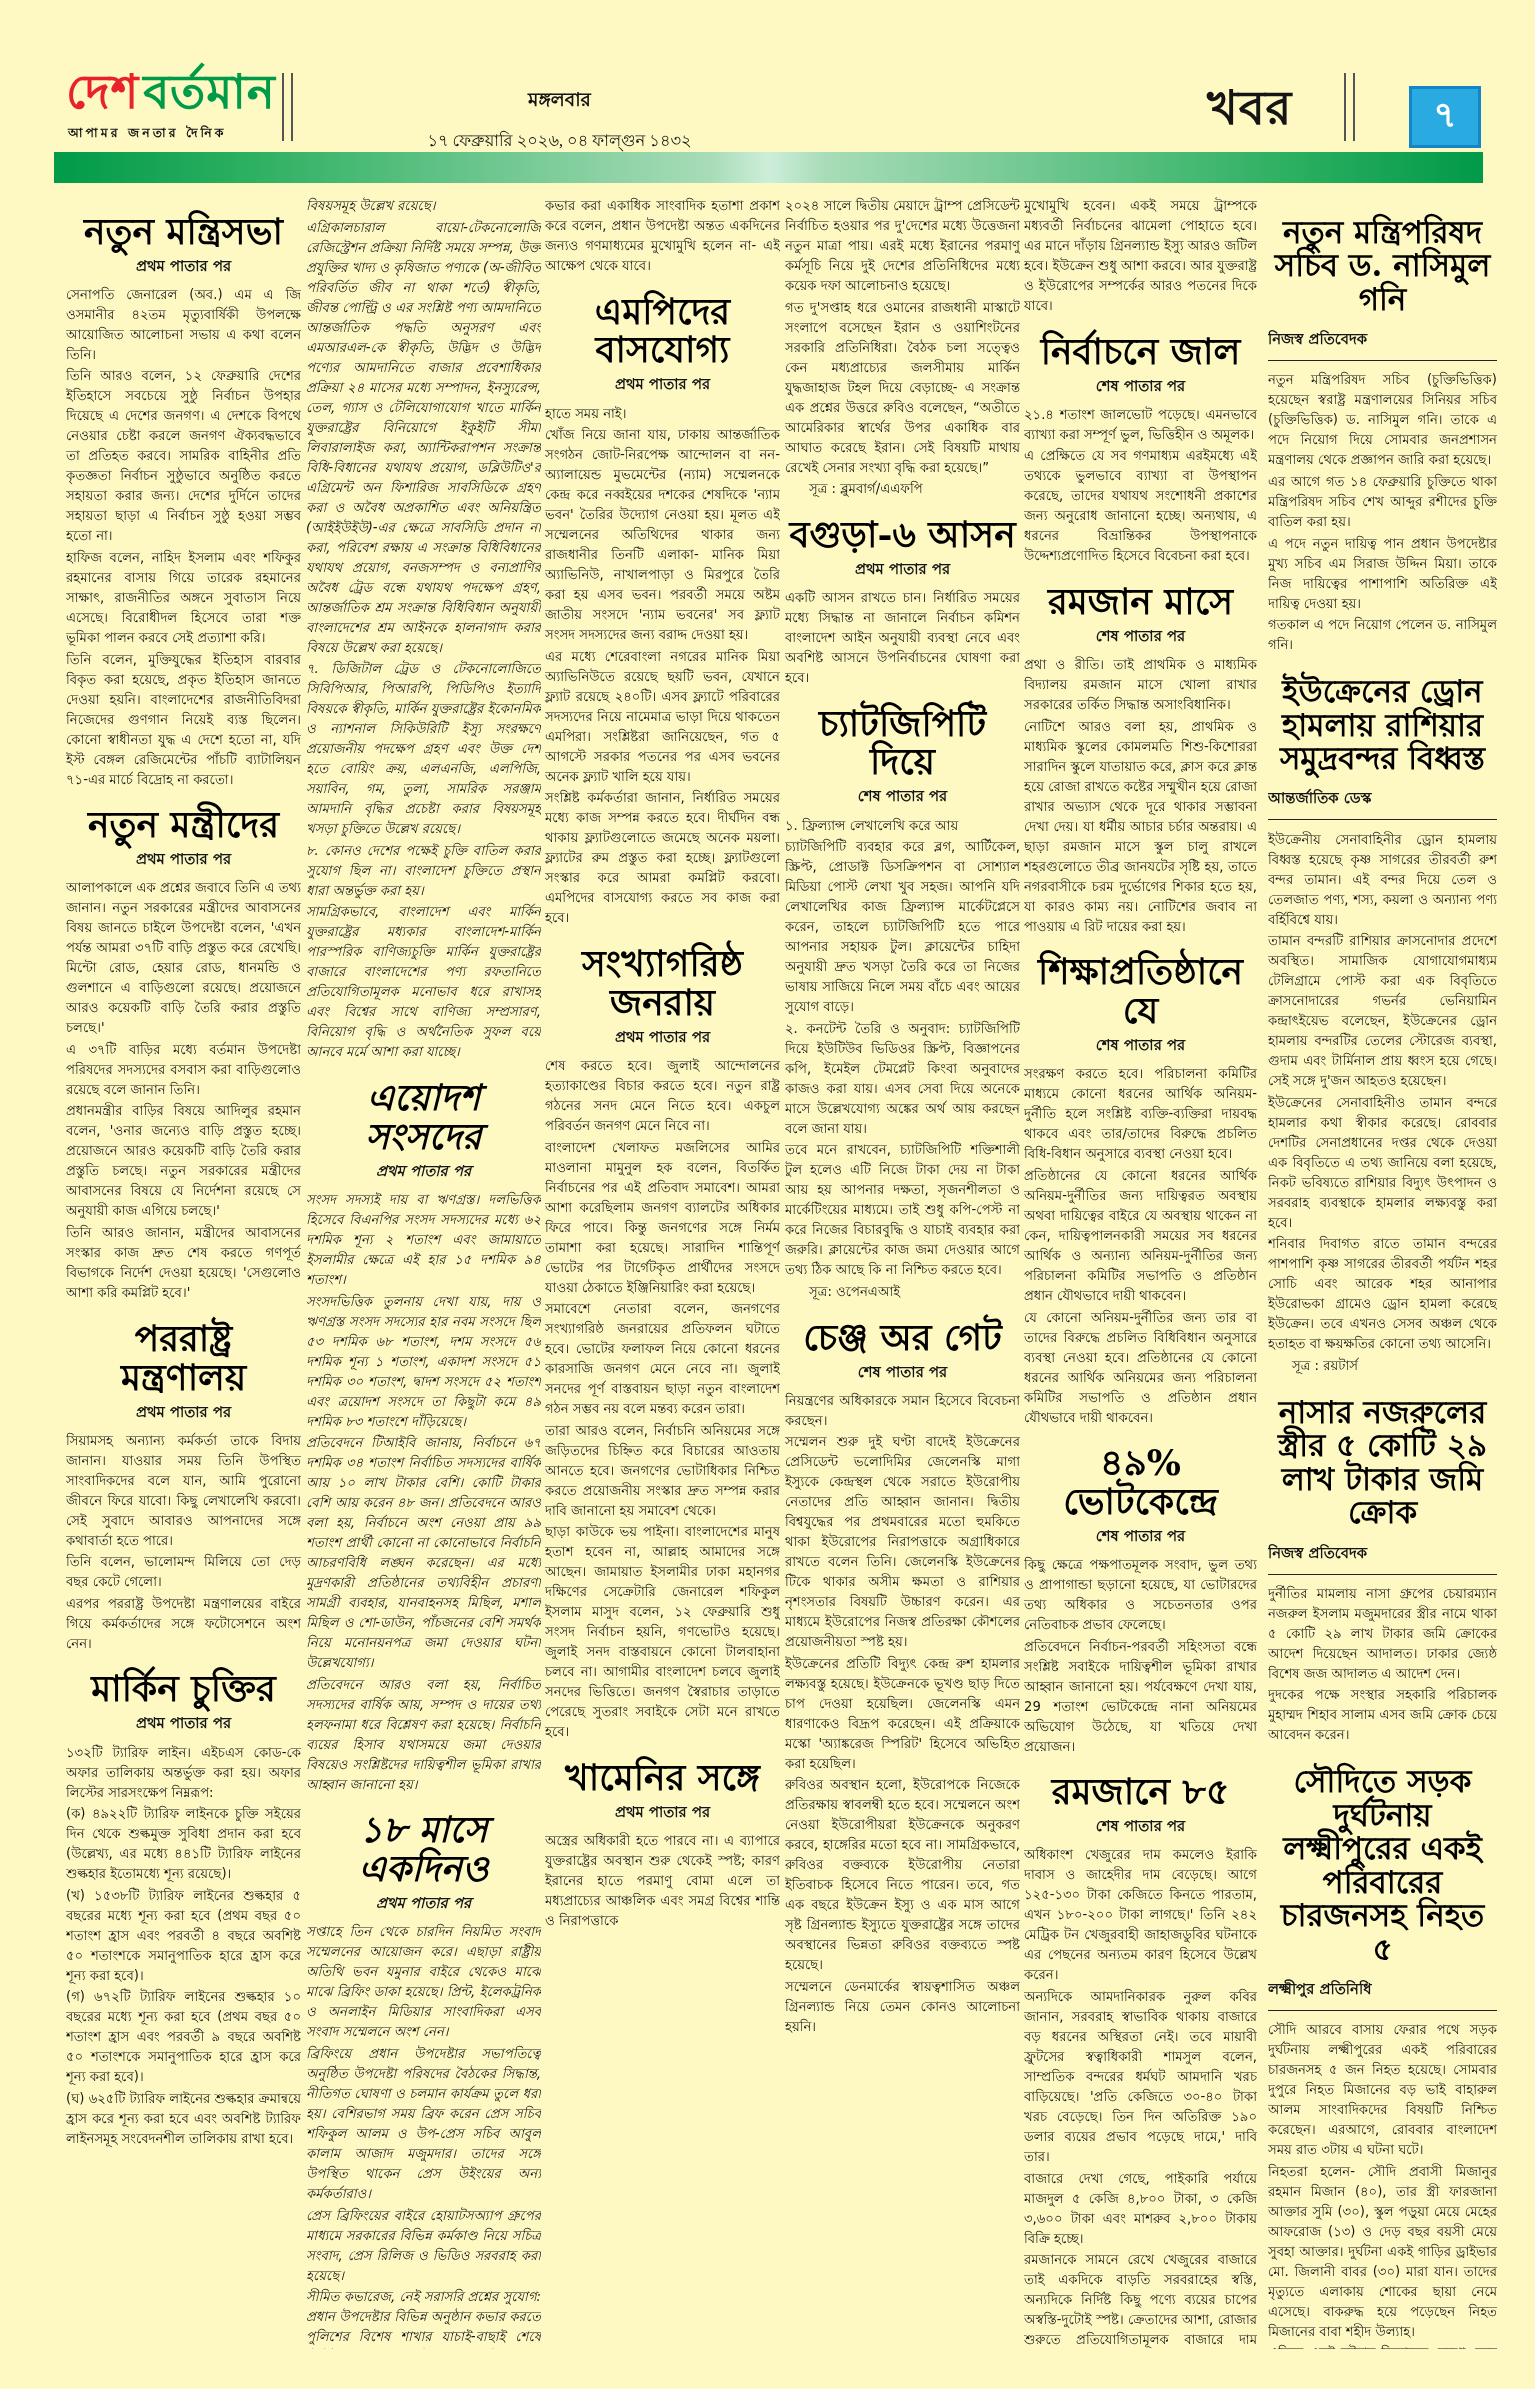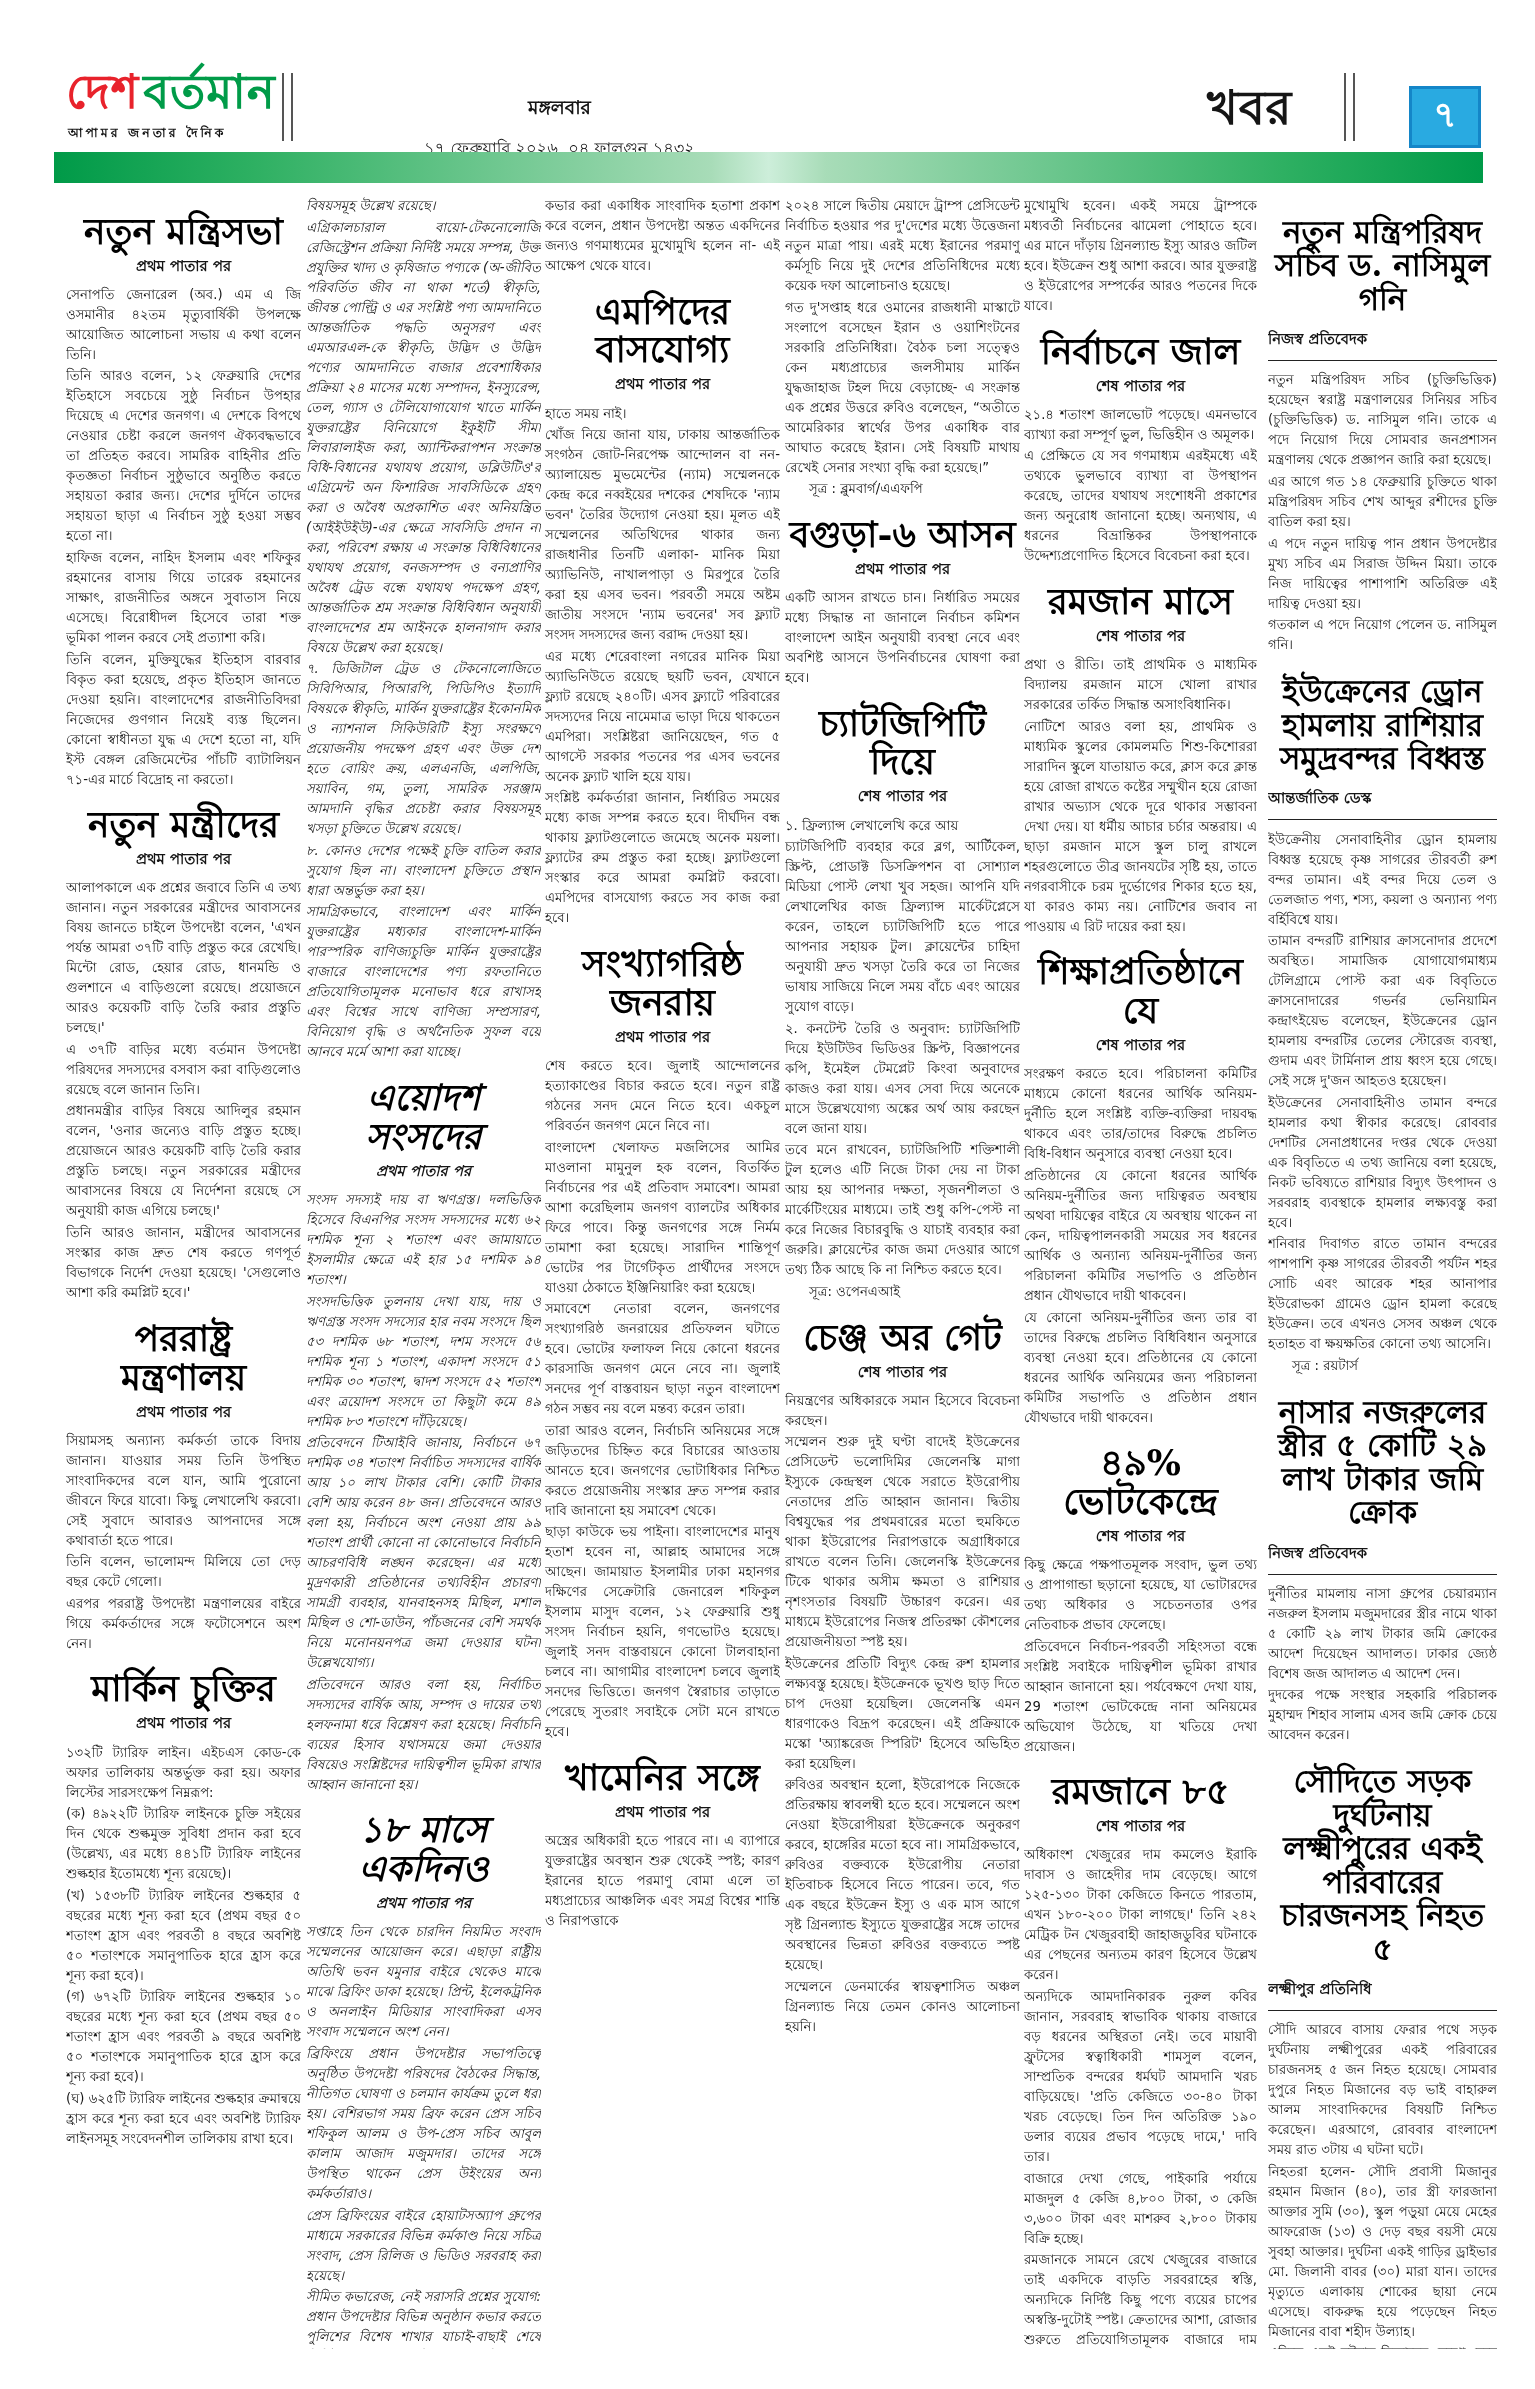--- a/index.html
+++ b/index.html
@@ -1,28 +1,28 @@
 <!DOCTYPE html>
 <html lang="bn" style="font-size:12.4px"><head>
 <meta charset="utf-8">
 <style>
   html,body{margin:0;padding:0;background:#e9e9e9;}
-  .page{position:relative;width:1535px;height:2389px;background:#ffffff;overflow:hidden;
+  .page{position:relative;width:1535px;height:2389px;background:#fef9c3;overflow:hidden;
         font-family:"DejaVu Sans","Liberation Sans",sans-serif;color:#151515;}
   
   .masthead{position:absolute;top:0;left:0;width:100%;height:152px;}
   .logo{position:absolute;left:66px;top:68px;line-height:1;white-space:nowrap;}
   .logo .w1{font-size:47px;font-weight:bold;color:#e8222b;letter-spacing:0.8px;}
   .logo .w2{font-size:47px;font-weight:bold;color:#009b48;letter-spacing:0.8px;}
   .tagline{position:absolute;left:68px;top:124px;font-size:12.4px;font-weight:bold;letter-spacing:3.1px;color:#111;}
   .dbar{position:absolute;top:73px;width:7px;height:68px;
         border-left:2.3px solid #555;border-right:2.3px solid #555;}
   .dbar.s1{left:282px;}
   .dbar.s2{left:1344px;}
-  .datebox{position:absolute;left:404px;top:94px;width:311px;text-align:center;}
+  .datebox{position:absolute;left:404px;top:86px;width:311px;text-align:center;font-family:Liberation Serif, serif;}
   .day{font-size:18.7px;font-weight:bold;margin-bottom:11px;}
   .date{font-size:16.3px;}
   .section{position:absolute;left:1207px;top:72px;font-size:47px;font-weight:bold;letter-spacing:0.8px;}
   .pagenum{position:absolute;left:1409px;top:86px;width:72px;height:62px;background:#29aae1;
            border:3.1px solid #1486c8;box-sizing:border-box;color:#fff;font-size:36px;font-weight:bold;
            display:flex;align-items:center;justify-content:center;}
   .greenbar{position:absolute;left:54px;top:152px;width:1429px;height:31px;
             background:linear-gradient(90deg,#009a48 0%,#2eb062 14%,#a8dcb8 46%,#cdeeda 50%,#a8dcb8 54%,#2eb062 86%,#009a48 100%);}
   
   .col{position:absolute;top:196px;height:2153px;overflow:hidden;text-align:justify;}

